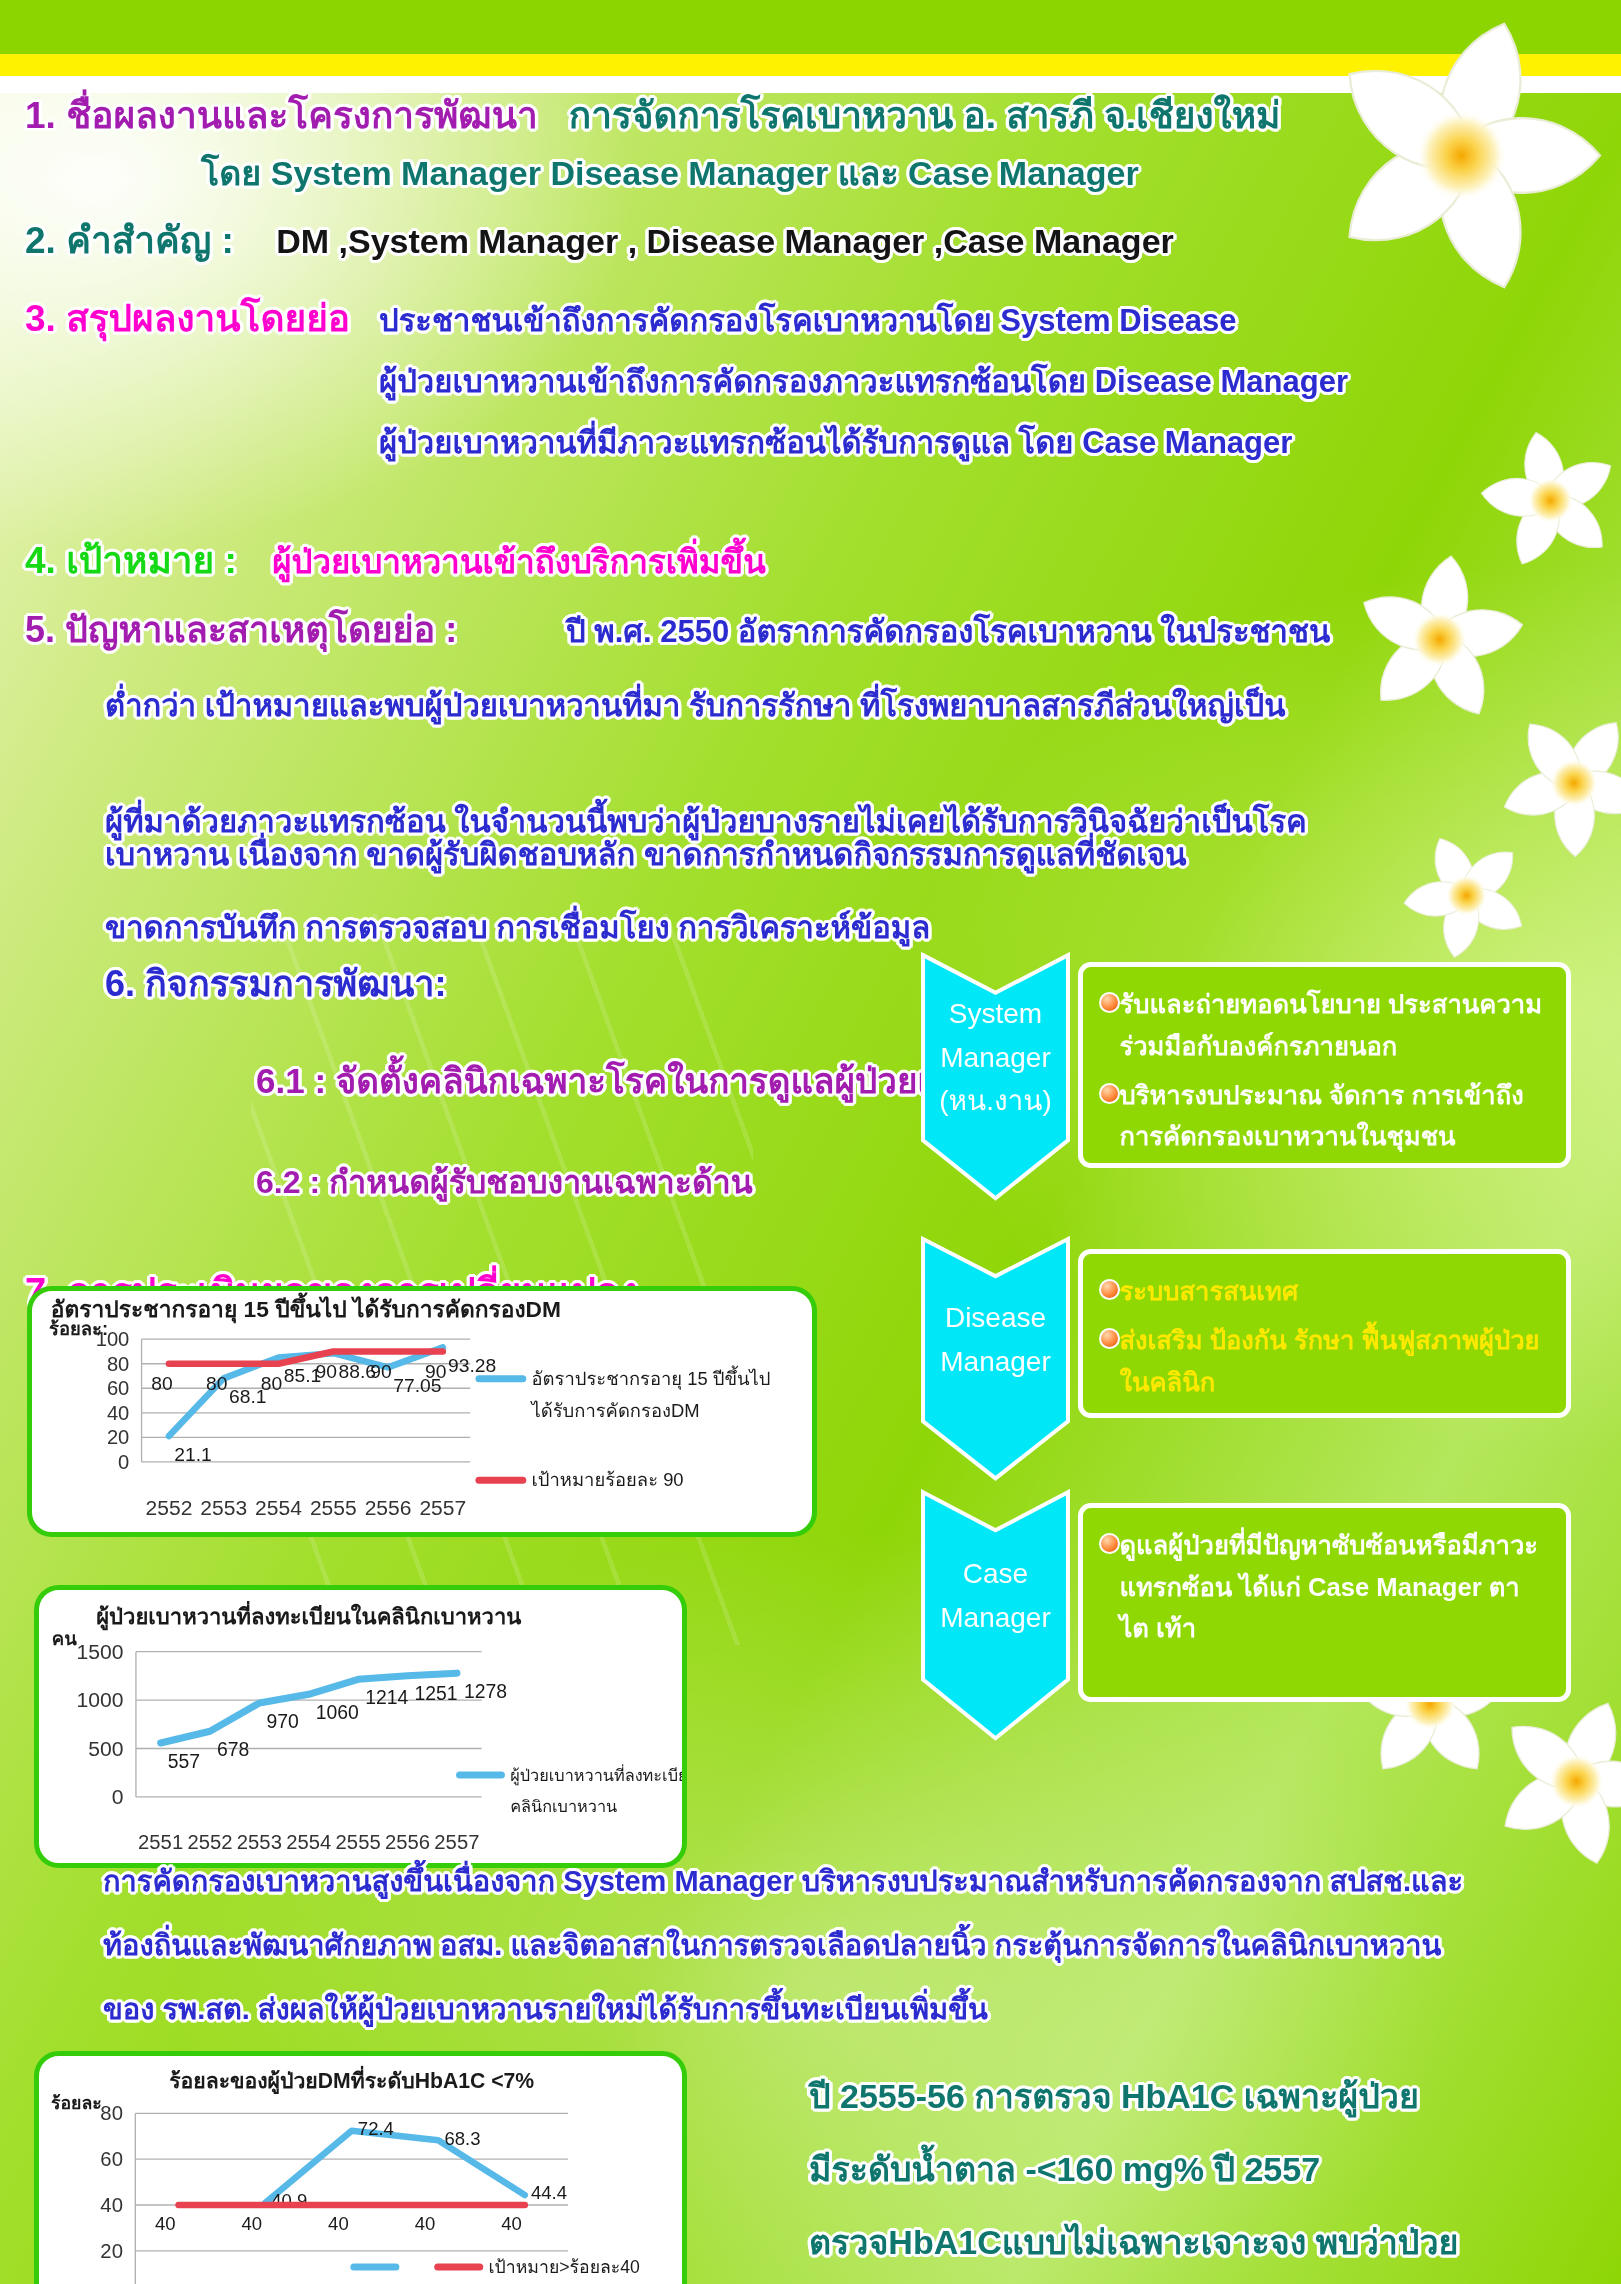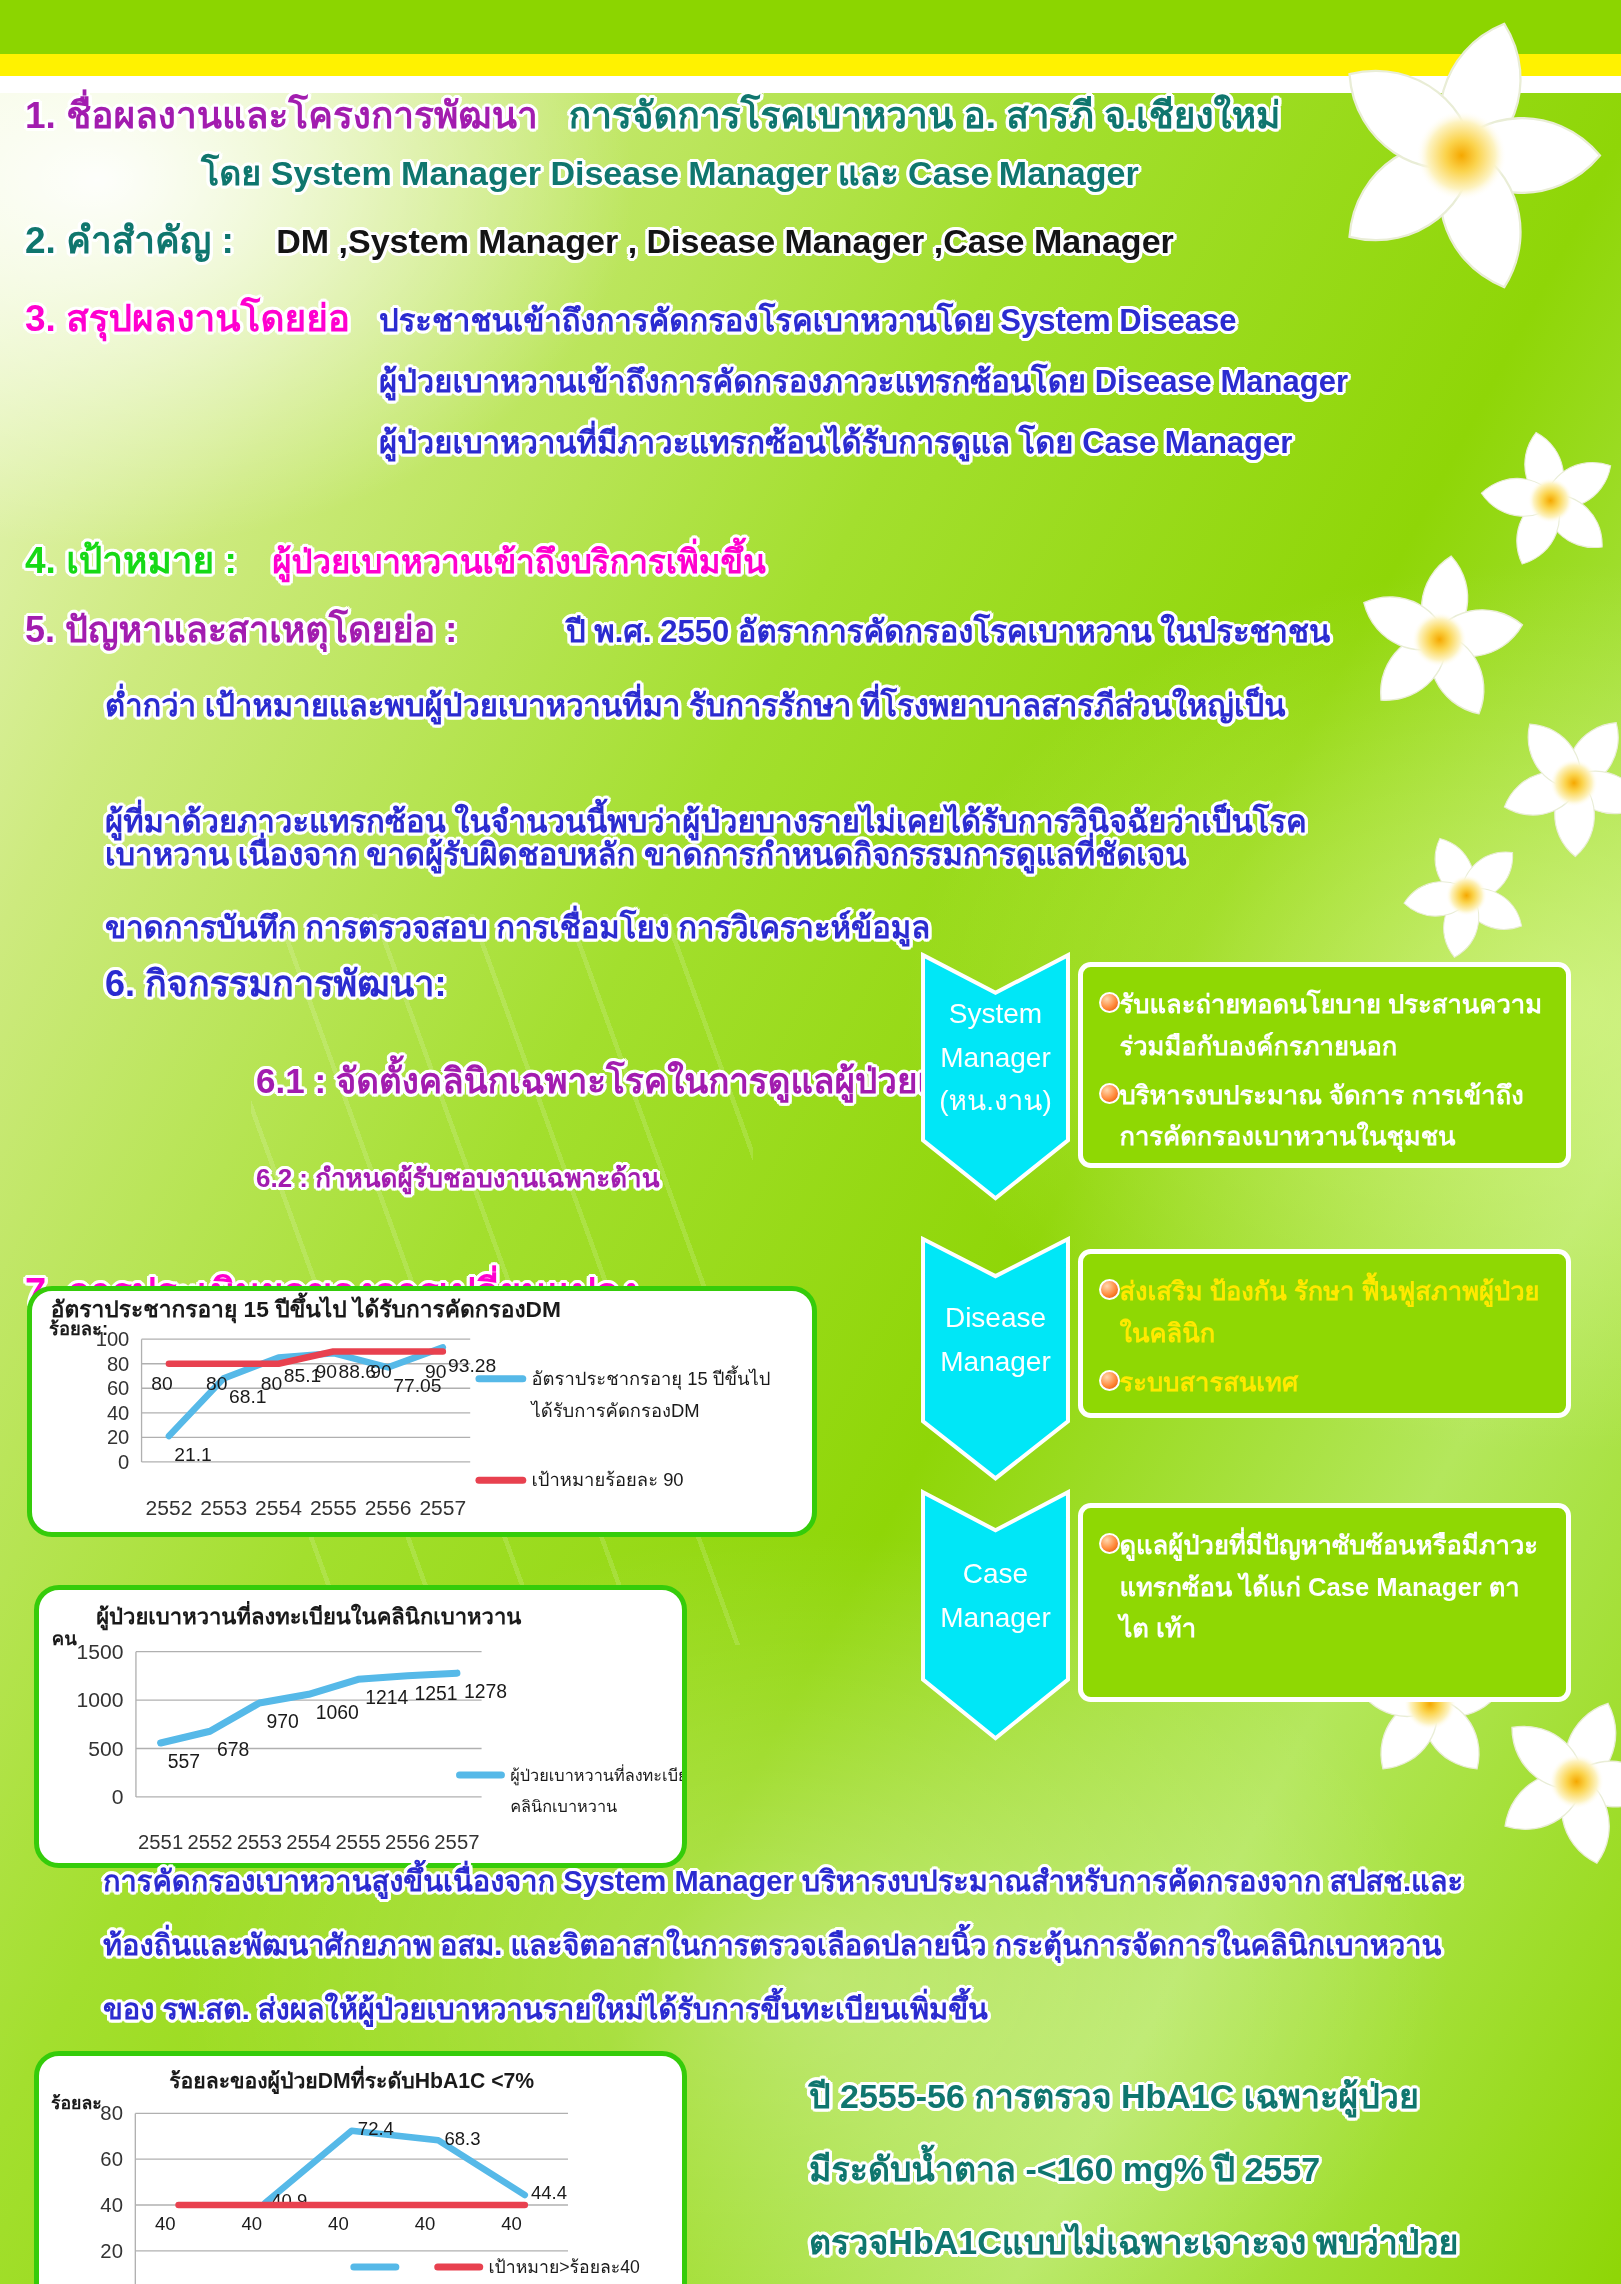--- a/index.html
+++ b/index.html
@@ -114,21 +114,21 @@
 
 <div class="t red ol" style="left:25px;top:608px;font-size:36px">5. ปัญหาและสาเหตุโดยย่อ :</div>
 <div class="t blue ol" style="left:566px;top:613px;font-size:31px">ปี พ.ศ. 2550 อัตราการคัดกรองโรคเบาหวาน ในประชาชน</div>
 <div class="t blue ol" style="left:105px;top:687px;font-size:31px">ต่ำกว่า เป้าหมายและพบผู้ป่วยเบาหวานที่มา รับการรักษา ที่โรงพยาบาลสารภีส่วนใหญ่เป็น</div>
 <div class="t blue ol" style="left:105px;top:803px;font-size:31px">ผู้ที่มาด้วยภาวะแทรกซ้อน ในจำนวนนี้พบว่าผู้ป่วยบางรายไม่เคยได้รับการวินิจฉัยว่าเป็นโรค</div>
 <div class="t blue ol" style="left:105px;top:836px;font-size:31px">เบาหวาน เนื่องจาก ขาดผู้รับผิดชอบหลัก ขาดการกำหนดกิจกรรมการดูแลที่ชัดเจน</div>
 <div class="t blue ol" style="left:105px;top:909px;font-size:31px">ขาดการบันทึก การตรวจสอบ การเชื่อมโยง การวิเคราะห์ข้อมูล</div>
 
 <div class="t blue ol" style="left:105px;top:962px;font-size:36px">6. กิจกรรมการพัฒนา:</div>
 <div class="t red ol" style="left:256px;top:1060px;font-size:35px">6.1 : จัดตั้งคลินิกเฉพาะโรคในการดูแลผู้ป่วยเบาหวาน</div>
-<div class="t red ol" style="left:256px;top:1163px;font-size:26px">6.2 :  กำหนดผู้รับชอบงานเฉพาะด้าน</div>
+<div class="t red ol" style="left:256px;top:1163px;font-size:32px">6.2 :  กำหนดผู้รับชอบงานเฉพาะด้าน</div>
 
 <div class="t mag ol" style="left:25px;top:1270px;font-size:38px">7. การประเมินผลของการเปลี่ยนแปลง</div>
 
 <div class="arrow" style="left:920px;top:952px;width:151px;height:251px">
   <svg viewBox="0 0 100 160" preserveAspectRatio="none">
       <polygon points="2,2 50,26 98,2 98,120 50,157 2,120" fill="#00E7F7" stroke="#fff" stroke-width="4" vector-effect="non-scaling-stroke"></polygon>
     </svg>
   <div class="alabel">System
 Manager
 (หน.งาน)</div>
@@ -156,26 +156,26 @@
     </div>
   <div class="brow">
       <span class="dot"></span>
     <span class="btxt pre wht">บริหารงบประมาณ จัดการ การเข้าถึง
 การคัดกรองเบาหวานในชุมชน</span>
     </div>
 </div>
 <div class="gbox" style="left:1078px;top:1249px;width:493px;height:169px">
   <div class="brow">
       <span class="dot"></span>
+    <span class="btxt pre yel">ระบบสารสนเทศ</span>
+    </div>
+  <div class="brow">
+      <span class="dot"></span>
     <span class="btxt pre yel">ส่งเสริม ป้องกัน รักษา ฟื้นฟูสภาพผู้ป่วย
 ในคลินิก</span>
-    </div>
-  <div class="brow">
-      <span class="dot"></span>
-    <span class="btxt pre yel">ระบบสารสนเทศ</span>
     </div>
 </div>
 <div class="gbox" style="left:1078px;top:1503px;width:493px;height:199px">
   <div class="brow">
       <span class="dot"></span>
     <span class="btxt pre wht">ดูแลผู้ป่วยที่มีปัญหาซับซ้อนหรือมีภาวะ
 แทรกซ้อน ได้แก่ Case Manager ตา
 ไต เท้า</span>
     </div>
 </div>

